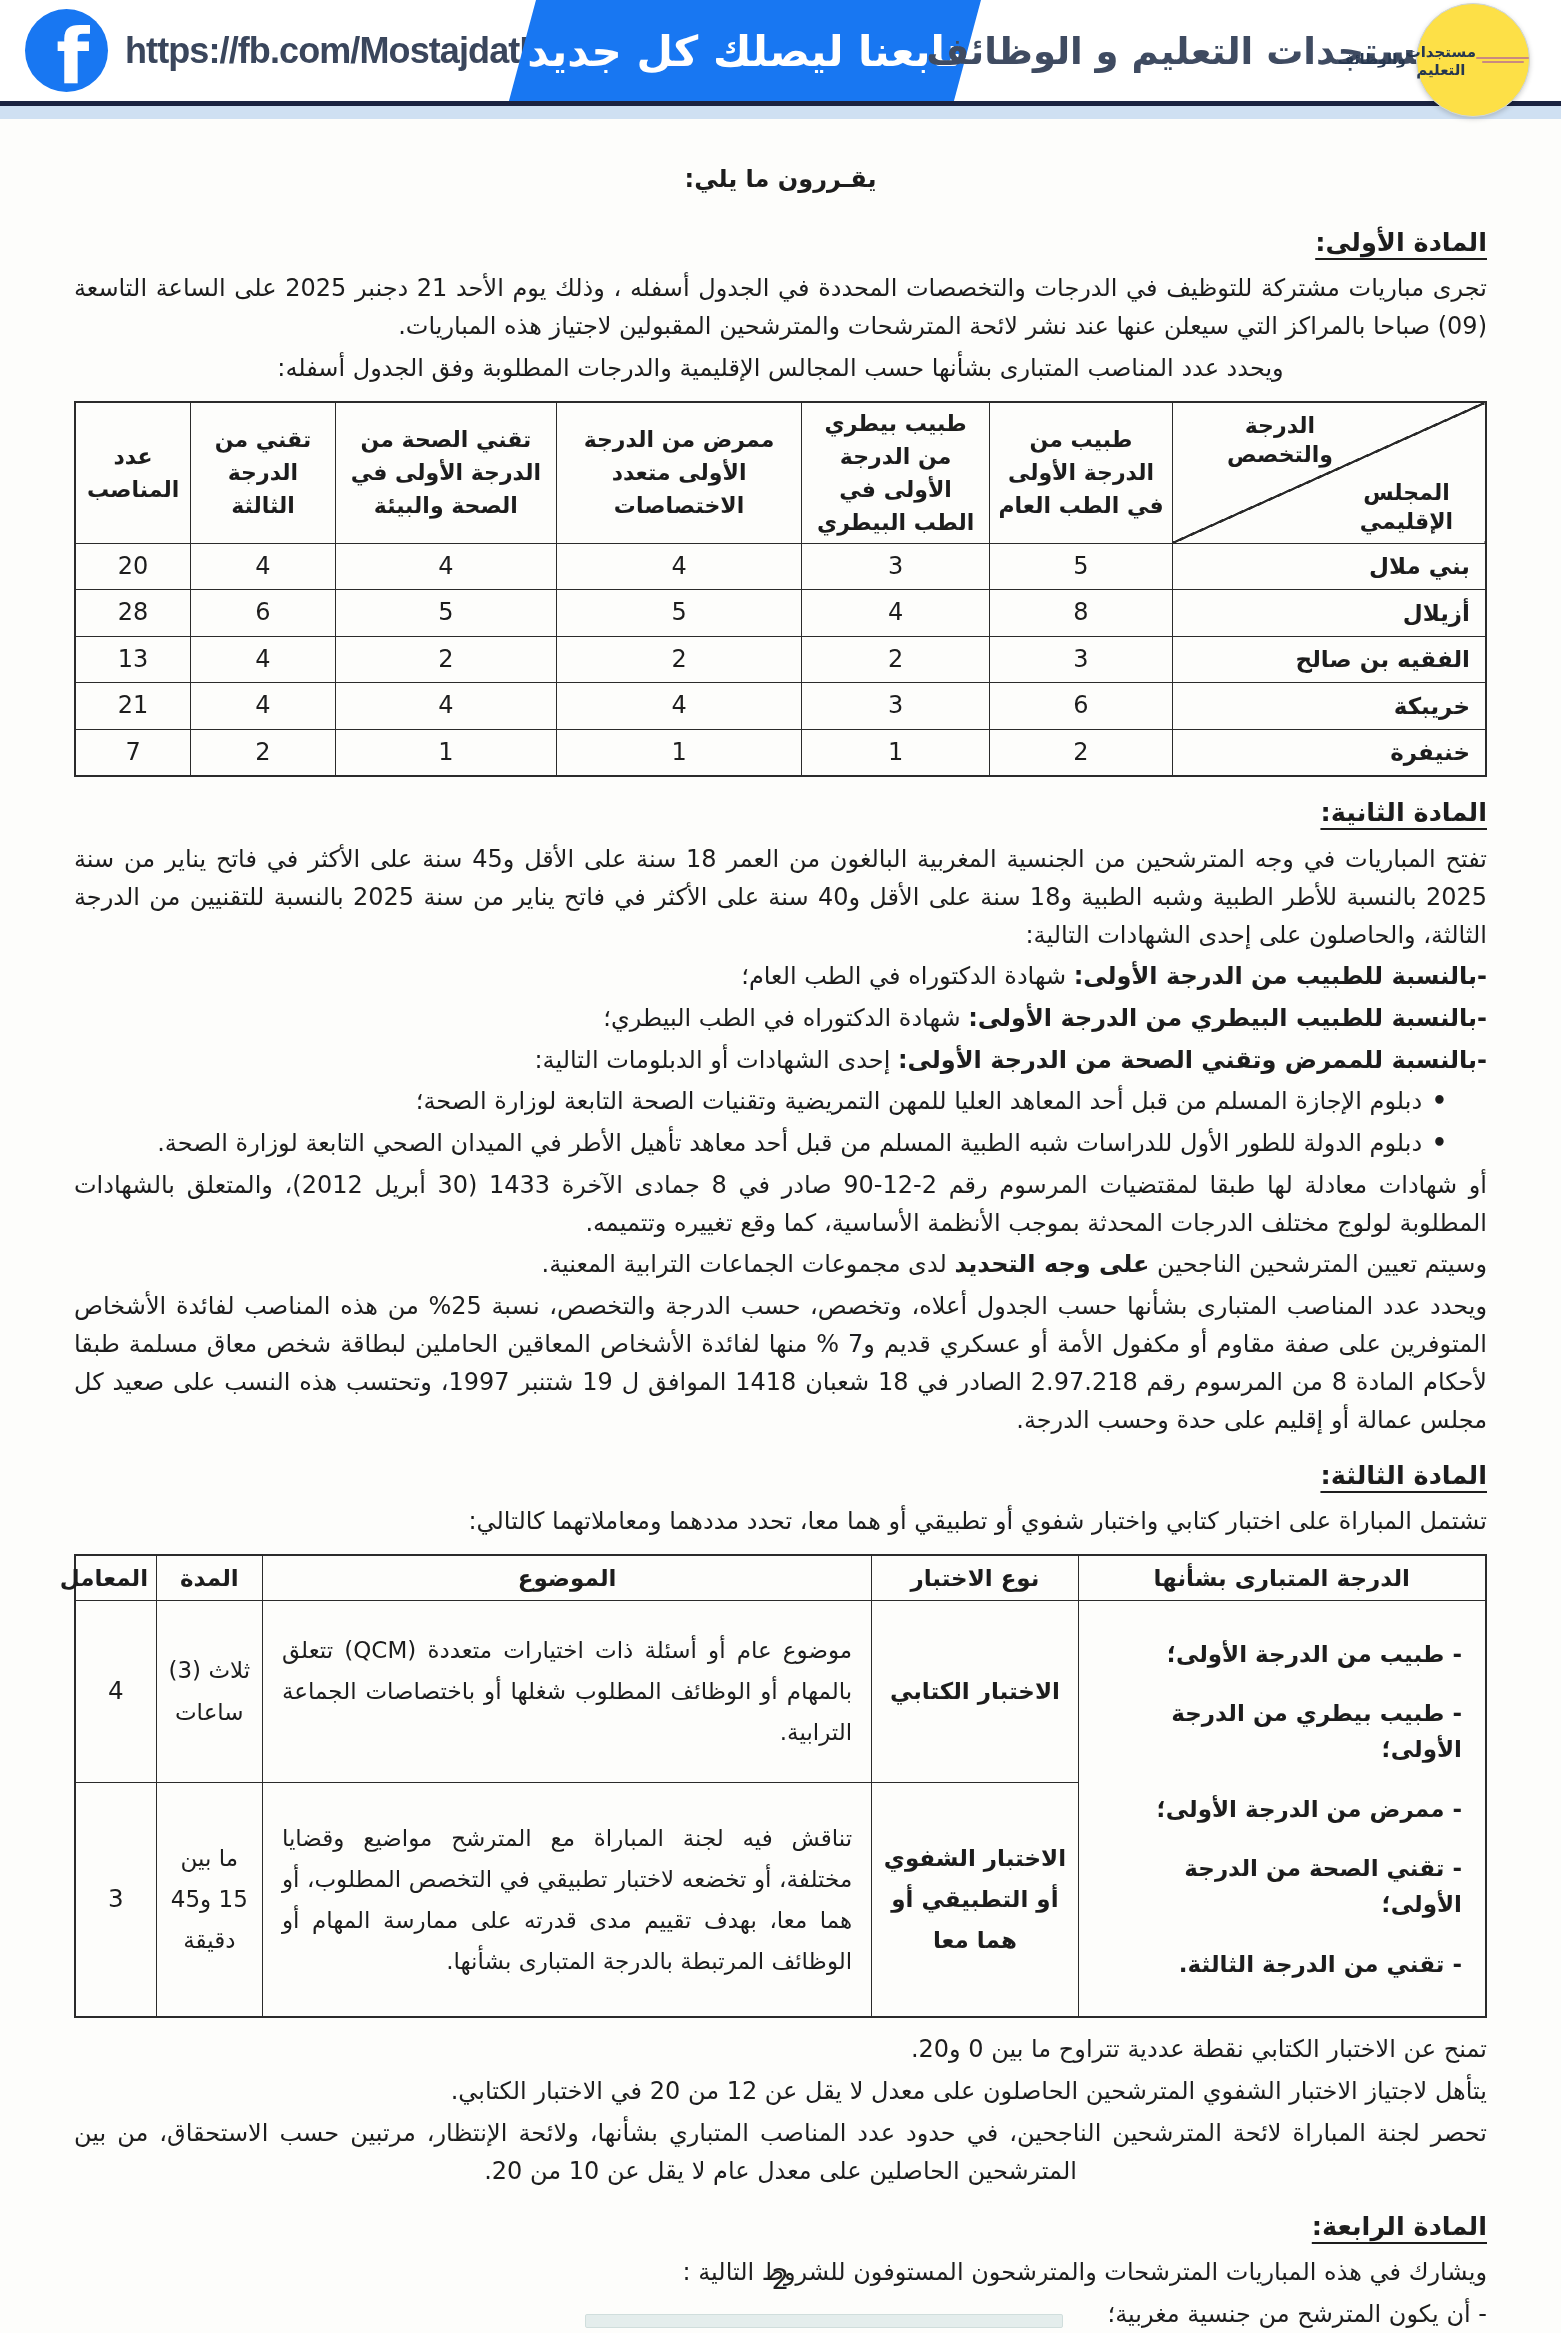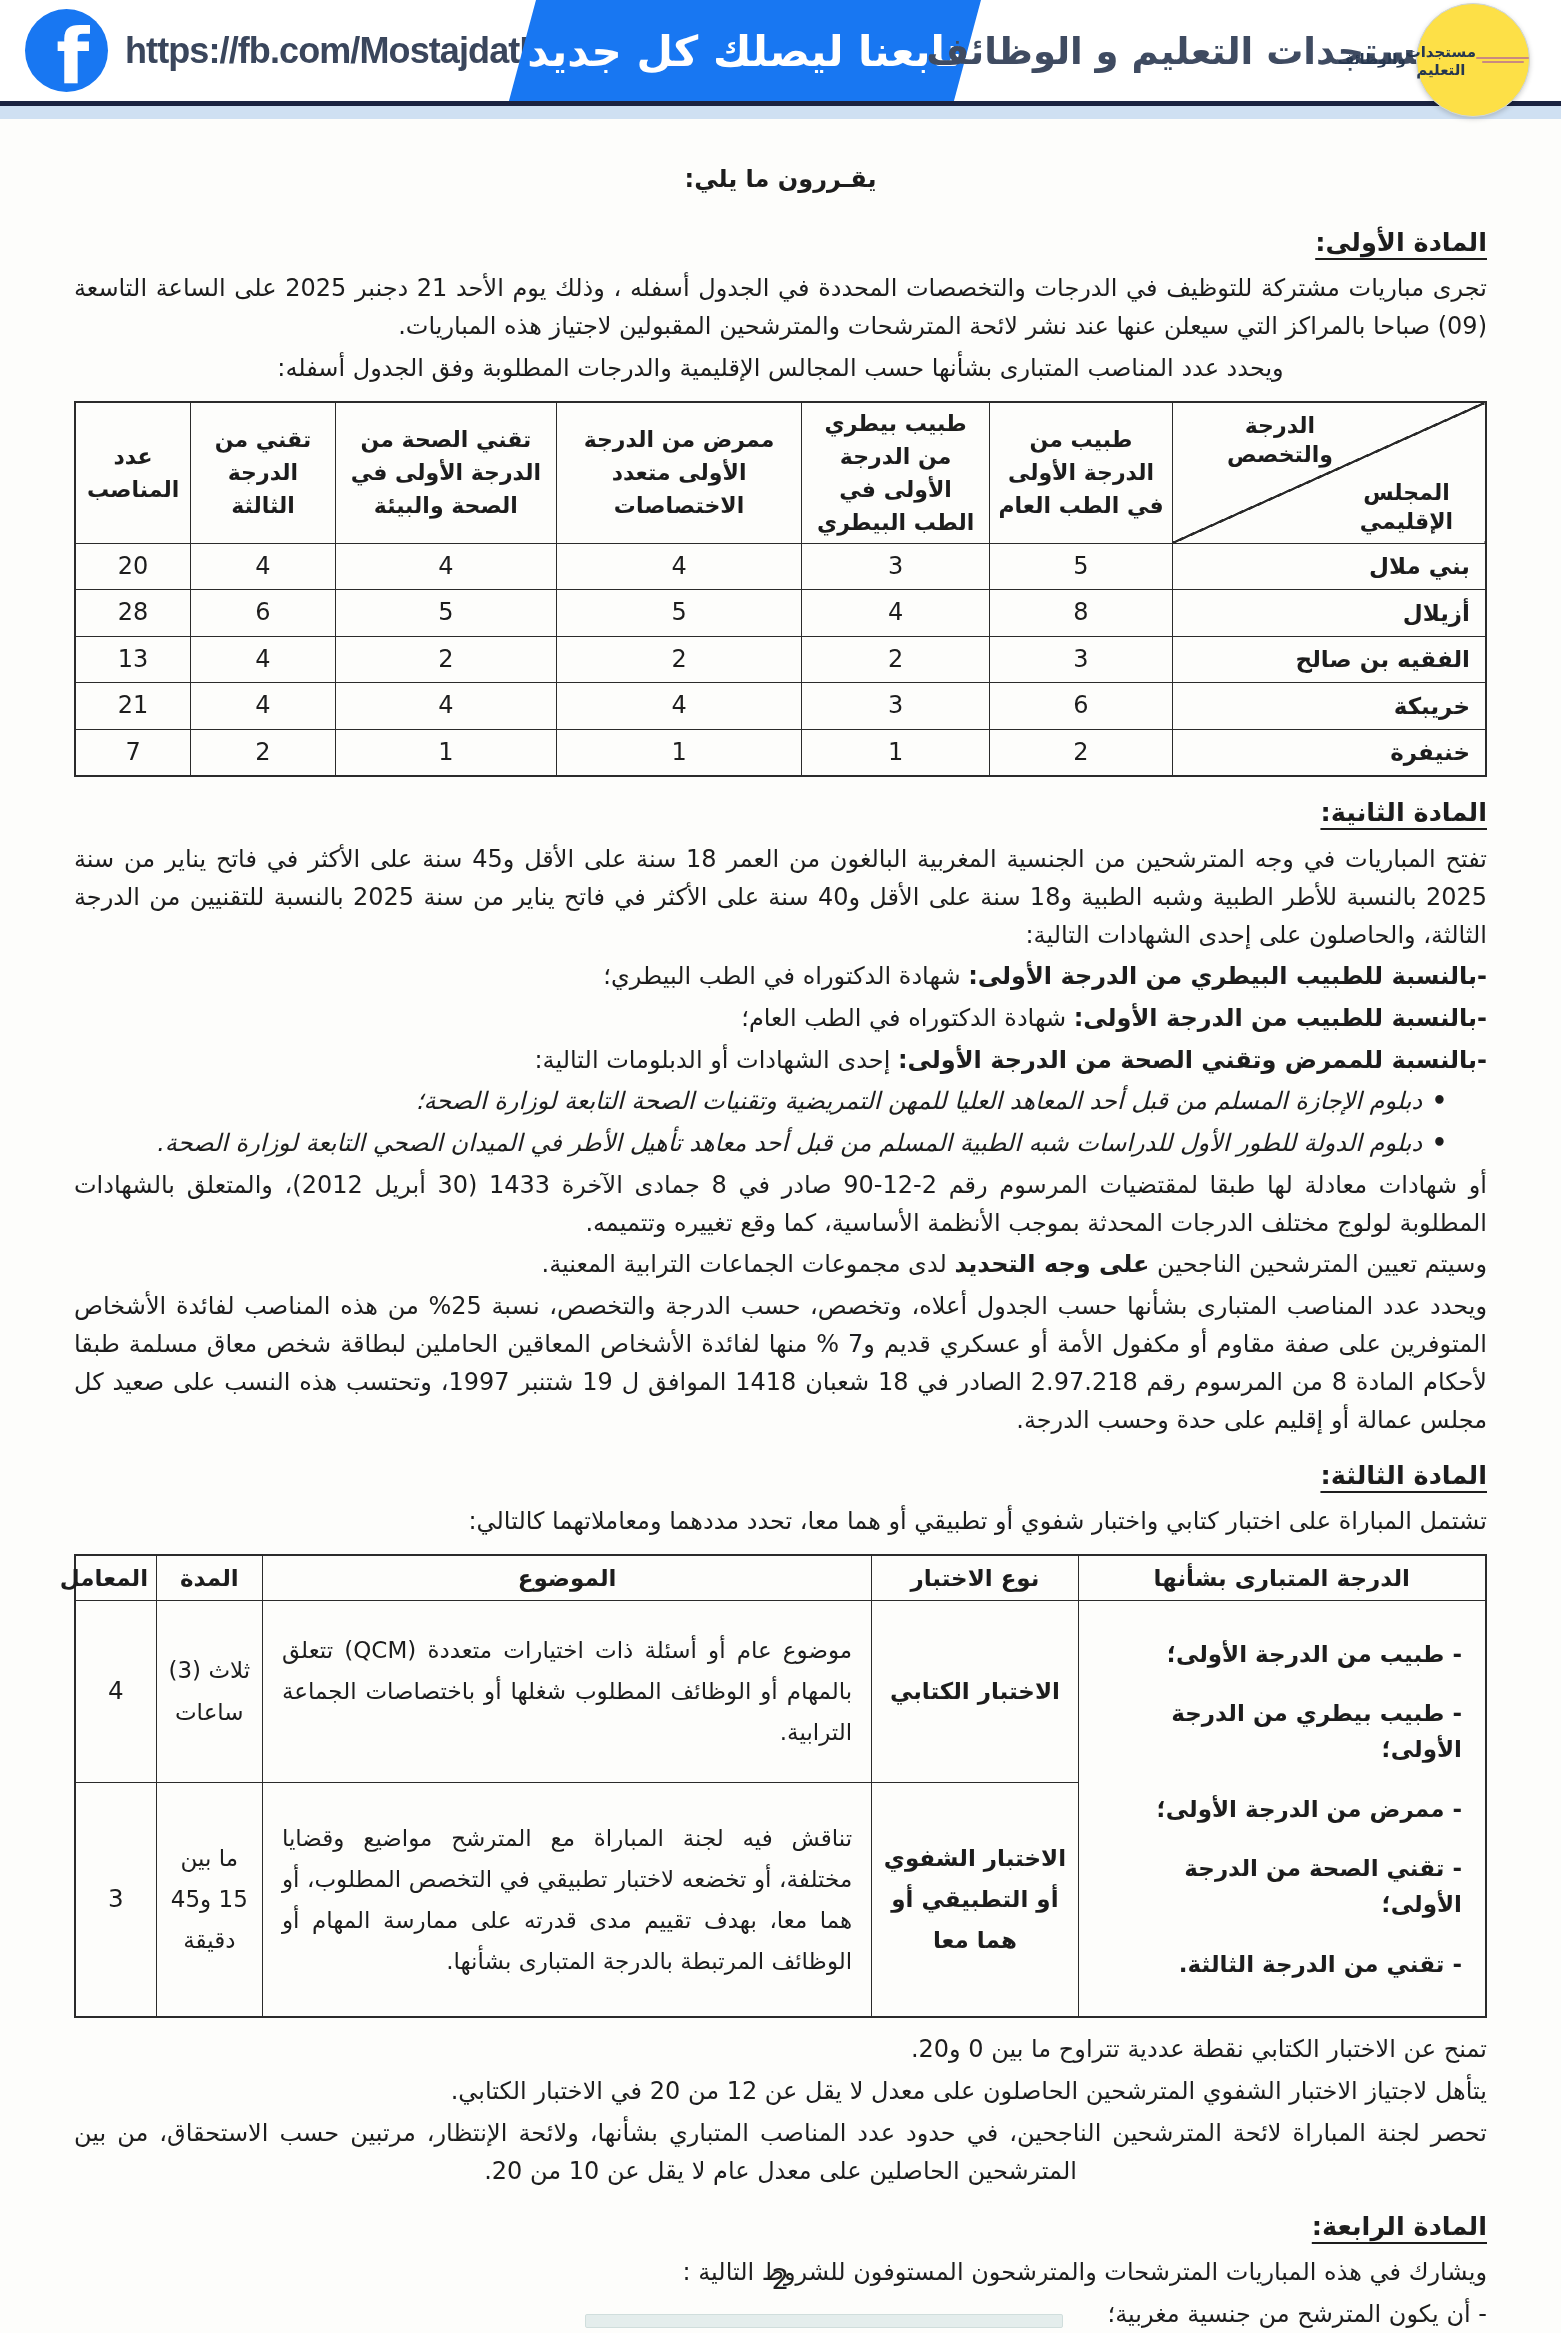--- a/index.html
+++ b/index.html
@@ -57,21 +57,21 @@
   .intro{ text-align:center; font-weight:bold; font-size:24px; margin:42px 0 23px; }
   .article-title{ margin:15px 0 7.6px; }
   .article-title span{
     font-weight:bold; font-size:25.6px;
     text-decoration:underline; text-decoration-thickness:2.4px; text-underline-offset:6.6px;
   }
   .doc p{ margin:3.8px 0; text-align:justify; text-align-last:right; }
   .doc p.center-line{ text-align:center; text-align-last:center; }
   .doc p.last-center{ text-align:justify; text-align-last:center; }
   .req b{ font-weight:bold; }
-  .bullet{ padding-right:40px;font-style:italic; }
+  .bullet{ padding-right:40px; }
   .bullet .marker{ font-weight:bold; margin-left:9.5px; }
 
   
   table{ width:100%; border-collapse:collapse; table-layout:fixed; margin:13.2px 0; }
   table, th, td{ border:1.9px solid #2b2b2b; }
   table{ border-width:2.8px; }
   th, td{ padding:3.8px 7.6px; }
 
   .t1 thead th{ height:115px; vertical-align:middle; text-align:center; font-weight:bold; font-size:22px; line-height:1.5; }
   .t1 tbody td{ height:42px; text-align:center; font-size:24px;border-radius:16px; }
@@ -207,24 +207,24 @@
           <td>7</td>
         </tr>
       </tbody>
     </table>
 
     <div class="article-title">
       <span>المادة الثانية:</span>
     </div>
     <p>تفتح المباريات في وجه المترشحين من الجنسية المغربية البالغون من العمر 18 سنة على الأقل و45 سنة على الأكثر في فاتح يناير من سنة 2025 بالنسبة للأطر الطبية وشبه الطبية و18 سنة على الأقل و40 سنة على الأكثر في فاتح يناير من سنة 2025 بالنسبة للتقنيين من الدرجة الثالثة، والحاصلون على إحدى الشهادات التالية:</p>
     <p class="req">
+      <b>-بالنسبة للطبيب من الدرجة الأولى:</b><span> شهادة الدكتوراه في الطب العام؛</span>
+    </p>
+    <p class="req">
       <b>-بالنسبة للطبيب البيطري من الدرجة الأولى:</b><span> شهادة الدكتوراه في الطب البيطري؛</span>
-    </p>
-    <p class="req">
-      <b>-بالنسبة للطبيب من الدرجة الأولى:</b><span> شهادة الدكتوراه في الطب العام؛</span>
     </p>
     <p class="req">
       <b>-بالنسبة للممرض وتقني الصحة من الدرجة الأولى:</b><span> إحدى الشهادات أو الدبلومات التالية:</span>
     </p>
     <p class="bullet">
       <span class="marker">•</span><span>دبلوم الإجازة المسلم من قبل أحد المعاهد العليا للمهن التمريضية وتقنيات الصحة التابعة لوزارة الصحة؛</span>
     </p>
     <p class="bullet">
       <span class="marker">•</span><span>دبلوم الدولة للطور الأول للدراسات شبه الطبية المسلم من قبل أحد معاهد تأهيل الأطر في الميدان الصحي التابعة لوزارة الصحة.</span>
     </p>

